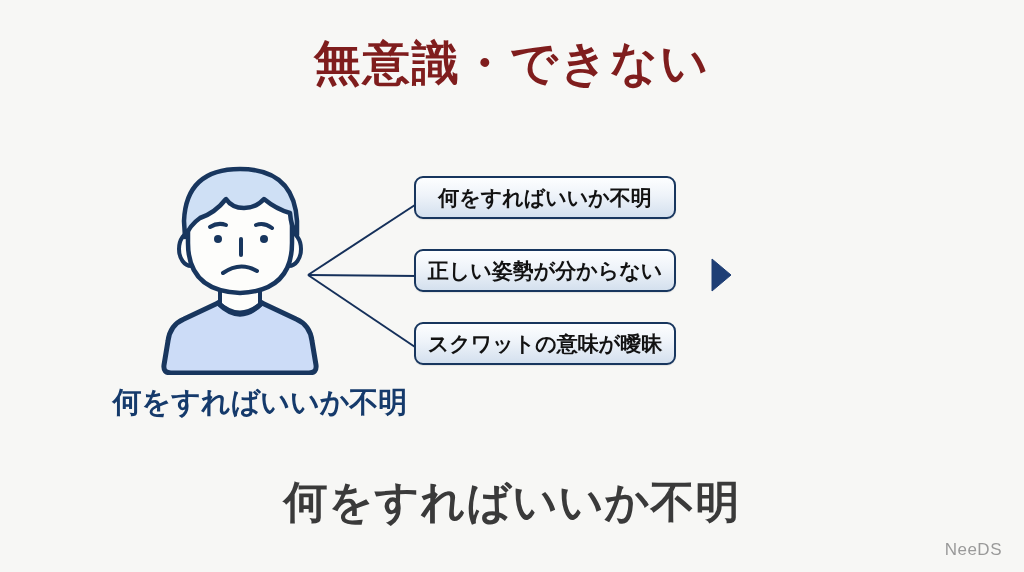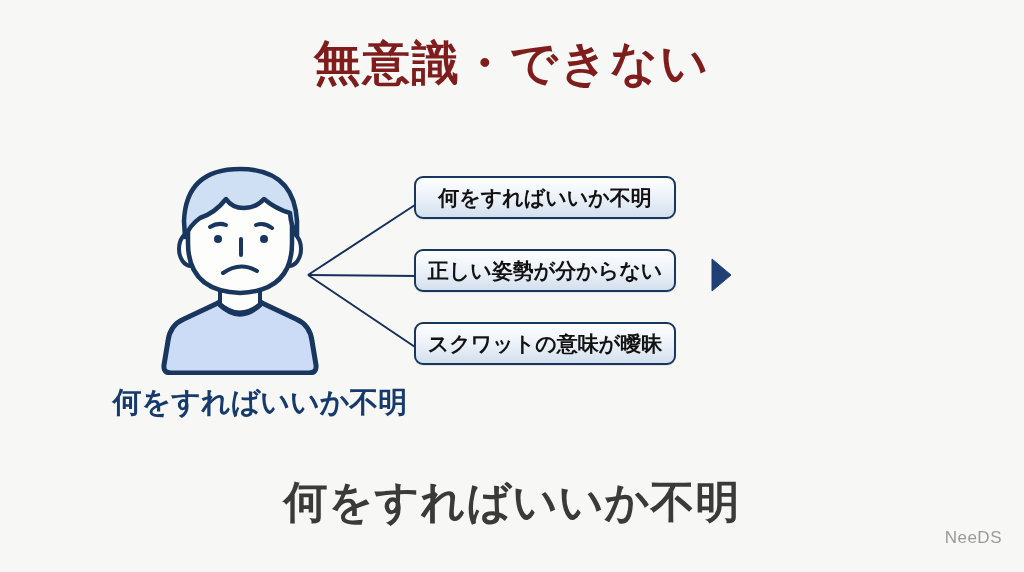--- a/index.html
+++ b/index.html
@@ -113,21 +113,21 @@
     font-weight: bold;
     color: #3a3a3a;
     letter-spacing: 1px;
     white-space: nowrap;
   }
 
   
   #watermark {
     position: absolute;
     right: 22px;
-    bottom: 24px;
+    bottom: 12px;
     font-size: 17px;
     color: #9a9a9a;
     letter-spacing: 0.5px;
   }
 </style>
 </head>
 <body>
 
 <div id="slide">
 

